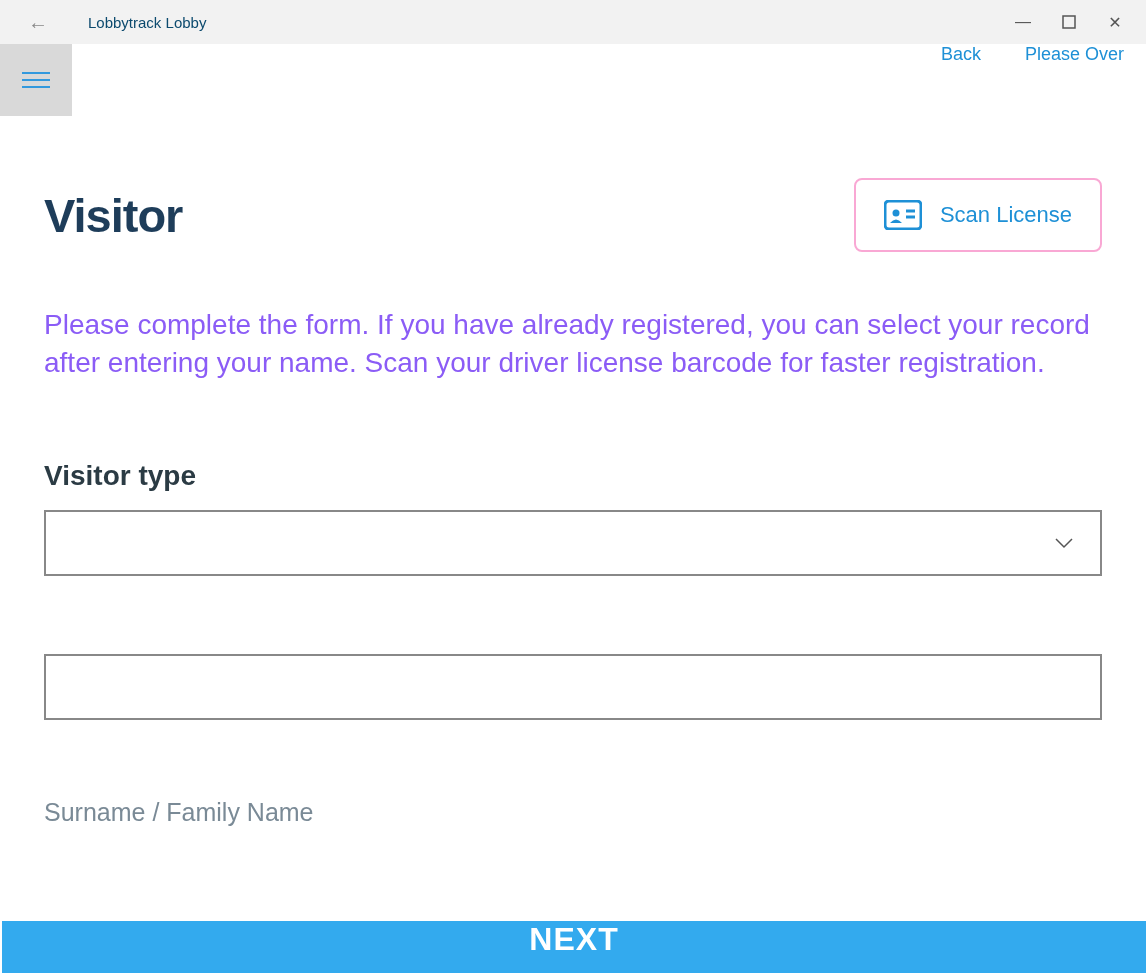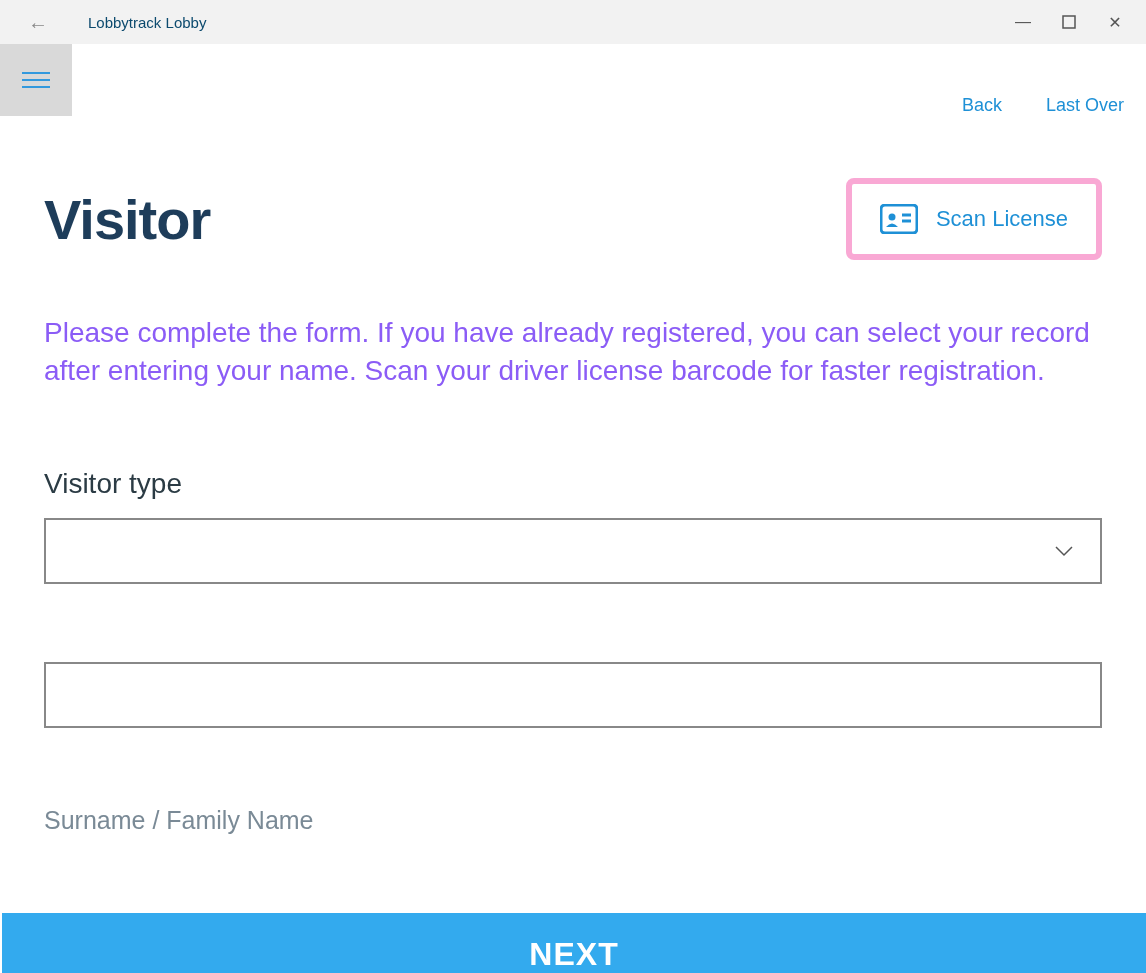--- a/index.html
+++ b/index.html
@@ -8,48 +8,48 @@
     
     .titlebar { height: 44px; background: #f2f2f2; display: flex; align-items: center; justify-content: space-between; padding: 0 8px 0 28px; }
     .titlebar-left { display: flex; align-items: center; gap: 40px; }
     .back-arrow { font-size: 20px; color: #888; cursor: default; }
     .title-text { color: #0c4a6e; font-size: 15px; }
     .window-controls { display: flex; }
     .win-btn { width: 46px; height: 44px; display: flex; align-items: center; justify-content: center; font-size: 16px; color: #555; cursor: default; }
     .win-btn.c { font-size:16px; }
 
     
-    .header { display: flex; align-items: flex-end; justify-content: space-between; }
+    .header { display: flex; align-items: flex-start; justify-content: space-between; }
     .hamburger { width: 72px; height: 72px; background: #d9d9d9; display: flex; align-items: center; justify-content: center; cursor: pointer; }
     .hamburger-icon { display: flex; flex-direction: column; gap: 5px; }
     .hamburger-icon span { display: block; width: 28px; height: 2px; background: #3399dd; }
     .header-links { display: flex; gap: 44px; padding-right: 22px; }
     .header-link { color: #1e90d6; font-size: 18px; cursor: pointer; }
 
     
     .content { position: absolute; top: 116px; left: 0; right: 0; bottom: 52px; padding: 62px 44px 0 44px; overflow: hidden; }
     .page-head { display: flex; justify-content: space-between; align-items: center; }
-    .page-title { font-size: 56px; font-weight: 800; color: #1e3d5a; letter-spacing: -1px; }
-    .scan-btn { display: flex; align-items: center; gap: 18px; border: 6px solid #f9a8d4; border-radius: 8px; padding: 20px 28px; cursor: pointer; }
+    .page-title { font-size: 47px; font-weight: 800; color: #1e3d5a; letter-spacing: -1px; }
+    .scan-btn { display: flex; align-items: center; gap: 18px; border: 2px solid #f9a8d4; border-radius: 8px; padding: 20px 28px; cursor: pointer; }
     .scan-text { color: #1e90d6; font-size: 22px; font-weight: 500; }
     .scan-icon svg { display: block; }
 
     .instructions { margin-top: 54px; color: #8b5cf6; font-size: 28px; line-height: 1.35; }
 
     .form { margin-top: 78px; }
     .field { margin-bottom: 78px; }
-    .field-label { color: #2b3b44; font-size: 28px; font-weight: 400; margin-bottom: 18px; }
+    .field-label { color: #2b3b44; font-size: 28px; font-weight: 700; margin-bottom: 18px; }
     .req { color: #e78b2f; }
     .helper { color: #7a8a96; font-size: 25px; margin-top: 12px; font-weight: 400; }
     .select, .text-input { width: 100%; height: 66px; border: 2px solid #888; background: #fff; font-size: 20px; padding: 0 16px; }
     .select { display: flex; align-items: center; justify-content: flex-end; padding-right: 26px; color: #333; cursor: pointer; }
     .chev { font-size: 20px; color: #555; }
 
     
-    .footer { position: absolute; left: 2px; right: 0; bottom: 0; height: 60px; background: #33aaee; display: flex; align-items: flex-end; justify-content: center; cursor: pointer; }
+    .footer { position: absolute; left: 2px; right: 0; bottom: 0; height: 52px; background: #33aaee; display: flex; align-items: flex-start; justify-content: center; cursor: pointer; }
     .footer-text { color: #fff; font-size: 32px; font-weight: 800; letter-spacing: 1px; }
   </style>
 </head>
 <body>
 
 <div class="titlebar">
   <div class="titlebar-left">
     <span class="back-arrow">←</span>
     <span class="title-text">Lobbytrack Lobby</span>
   </div>
@@ -67,21 +67,21 @@
 <div class="header">
   <div class="hamburger">
     <span class="hamburger-icon">
         <span></span>
         <span></span>
         <span></span>
       </span>
   </div>
   <div class="header-links">
     <span class="header-link">Back</span>
-    <span class="header-link">Last Over</span>
+    <span class="header-link">Please Over</span>
   </div>
 </div>
 
 <div class="content">
   <div class="page-head">
     <h1 class="page-title">Visitor</h1>
     <div class="scan-btn">
       <span class="scan-icon">
         <svg width="38" height="30" viewBox="0 0 38 30">
           <rect x="1" y="1" width="36" height="28" rx="4" fill="none" stroke="#1e90d6" stroke-width="3"></rect>

